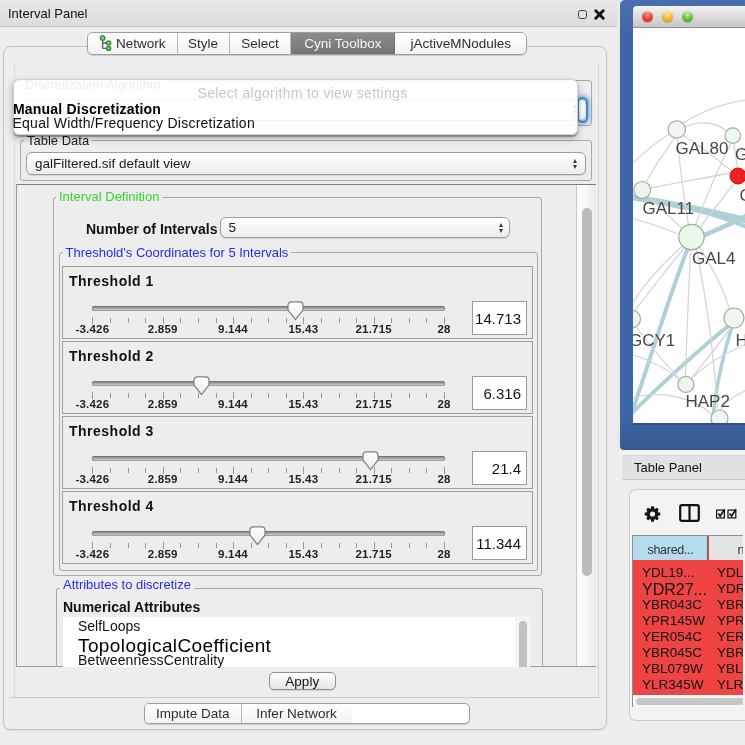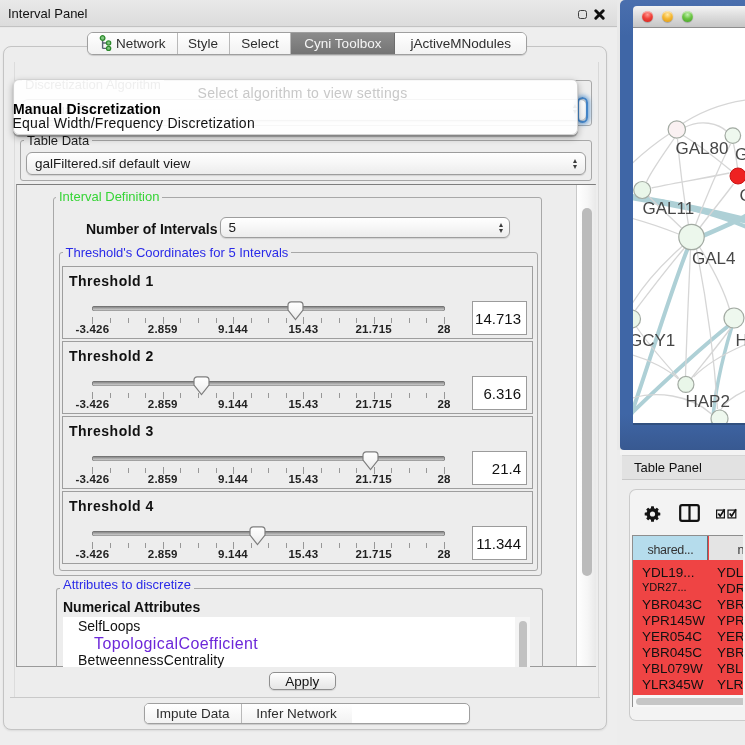--- a/index.html
+++ b/index.html
@@ -268,21 +268,21 @@
       </svg>
       <div class="vbox" style="left:408.5px;top:34px;width:55.5px;height:33.5px;line-height:33px;padding-right:5px;">11.344</div>
     </div>
   </div>
 
 <div class="gbox" style="left:56px;top:588px;width:486.5px;height:79px;border-bottom:none;border-bottom-left-radius:0;border-bottom-right-radius:0;"></div>
 <div class="glabel" style="left:60px;top:577.5px;color:#2a2ae8;">Attributes to discretize</div>
 <div class="abs b13" style="left:63px;top:598.5px;">Numerical Attributes</div>
 <div class="abs" style="left:63px;top:617px;width:452px;height:49.5px;background:#ffffff;"></div>
 <div class="abs" style="left:78px;top:617.5px;font-size:14px;color:#111;">SelfLoops</div>
-<div class="abs" style="left:78px;top:634.8px;font-size:16px;color:#6d28d9;letter-spacing:0.4px;margin-left:16px;">TopologicalCoefficient</div>
+<div class="abs" style="left:78px;top:634.8px;font-size:19px;color:#000000;letter-spacing:0.4px;">TopologicalCoefficient</div>
 <div class="abs" style="left:78px;top:652.1px;font-size:14px;color:#111;letter-spacing:0.15px;">BetweennessCentrality</div>
 <div class="abs" style="left:515px;top:617px;width:14.5px;height:49.5px;background:#f4f4f4;"></div>
 <div class="abs" style="left:518.5px;top:621px;width:8.5px;height:45.5px;background:#c1c1c1;border-radius:4px 4px 0 0;"></div>
 
 <div class="abs" style="left:268.5px;top:672px;width:67.5px;height:18px;border:1px solid #8f8f8f;border-radius:5px;background:linear-gradient(180deg,#ffffff,#f2f2f2 45%,#e6e6e6);box-shadow:0 1px 1px rgba(0,0,0,0.12);text-align:center;font-size:13.5px;color:#111;line-height:17px;">Apply</div>
 
 <div class="abs" style="left:10px;top:697px;width:590px;height:1px;background:#c9c9c9;"></div>
 
 <div class="seg" style="left:144px;top:703px;width:326px;height:21px;border-radius:5px;">
   <div class="s" style="width:96.5px;">Impute Data</div>
@@ -402,21 +402,21 @@
 </svg>
 
 <div class="abs" style="left:631.5px;top:534.5px;width:111px;height:172.5px;background:#ef4444;border-left:1px solid #8e8e8e;border-top:1px solid #8e8e8e;overflow:hidden;">
   <div class="abs" style="left:0.5px;top:0.5px;width:74.5px;height:23.5px;background:#b5dcec;border-right:1.6px solid #5f6e76;"></div>
   <div class="abs" style="left:76.6px;top:0.5px;width:40px;height:23.5px;background:#e4e4e4;"></div>
   <div class="abs" style="left:0;top:7px;width:76px;text-align:center;font-size:12.5px;letter-spacing:-0.3px;color:#333;">shared...</div>
   <div class="abs" style="left:105px;top:7px;font-size:12.5px;color:#333;">na</div>
   <div id="trows">
       <div class="abs" style="left:9.5px;top:29.0px;font-size:13.5px;color:#111;white-space:nowrap;">YDL19...</div>
       <div class="abs" style="left:84.5px;top:29.0px;font-size:13.5px;color:#111;white-space:nowrap;">YDL194W</div>
-      <div class="abs" style="left:9.5px;top:45.1px;font-size:11px;color:#111;white-space:nowrap;">YDR27...</div>
+      <div class="abs" style="left:9.5px;top:45.1px;font-size:16px;color:#111;white-space:nowrap;">YDR27...</div>
       <div class="abs" style="left:84.5px;top:45.1px;font-size:13.5px;color:#111;white-space:nowrap;">YDR277C</div>
       <div class="abs" style="left:9.5px;top:61.2px;font-size:13.5px;color:#111;white-space:nowrap;">YBR043C</div>
       <div class="abs" style="left:84.5px;top:61.2px;font-size:13.5px;color:#111;white-space:nowrap;">YBR043C</div>
       <div class="abs" style="left:9.5px;top:77.3px;font-size:13.5px;color:#111;white-space:nowrap;">YPR145W</div>
       <div class="abs" style="left:84.5px;top:77.3px;font-size:13.5px;color:#111;white-space:nowrap;">YPR145W</div>
       <div class="abs" style="left:9.5px;top:93.4px;font-size:13.5px;color:#111;white-space:nowrap;">YER054C</div>
       <div class="abs" style="left:84.5px;top:93.4px;font-size:13.5px;color:#111;white-space:nowrap;">YER054C</div>
       <div class="abs" style="left:9.5px;top:109.5px;font-size:13.5px;color:#111;white-space:nowrap;">YBR045C</div>
       <div class="abs" style="left:84.5px;top:109.5px;font-size:13.5px;color:#111;white-space:nowrap;">YBR045C</div>
       <div class="abs" style="left:9.5px;top:125.6px;font-size:13.5px;color:#111;white-space:nowrap;">YBL079W</div>

